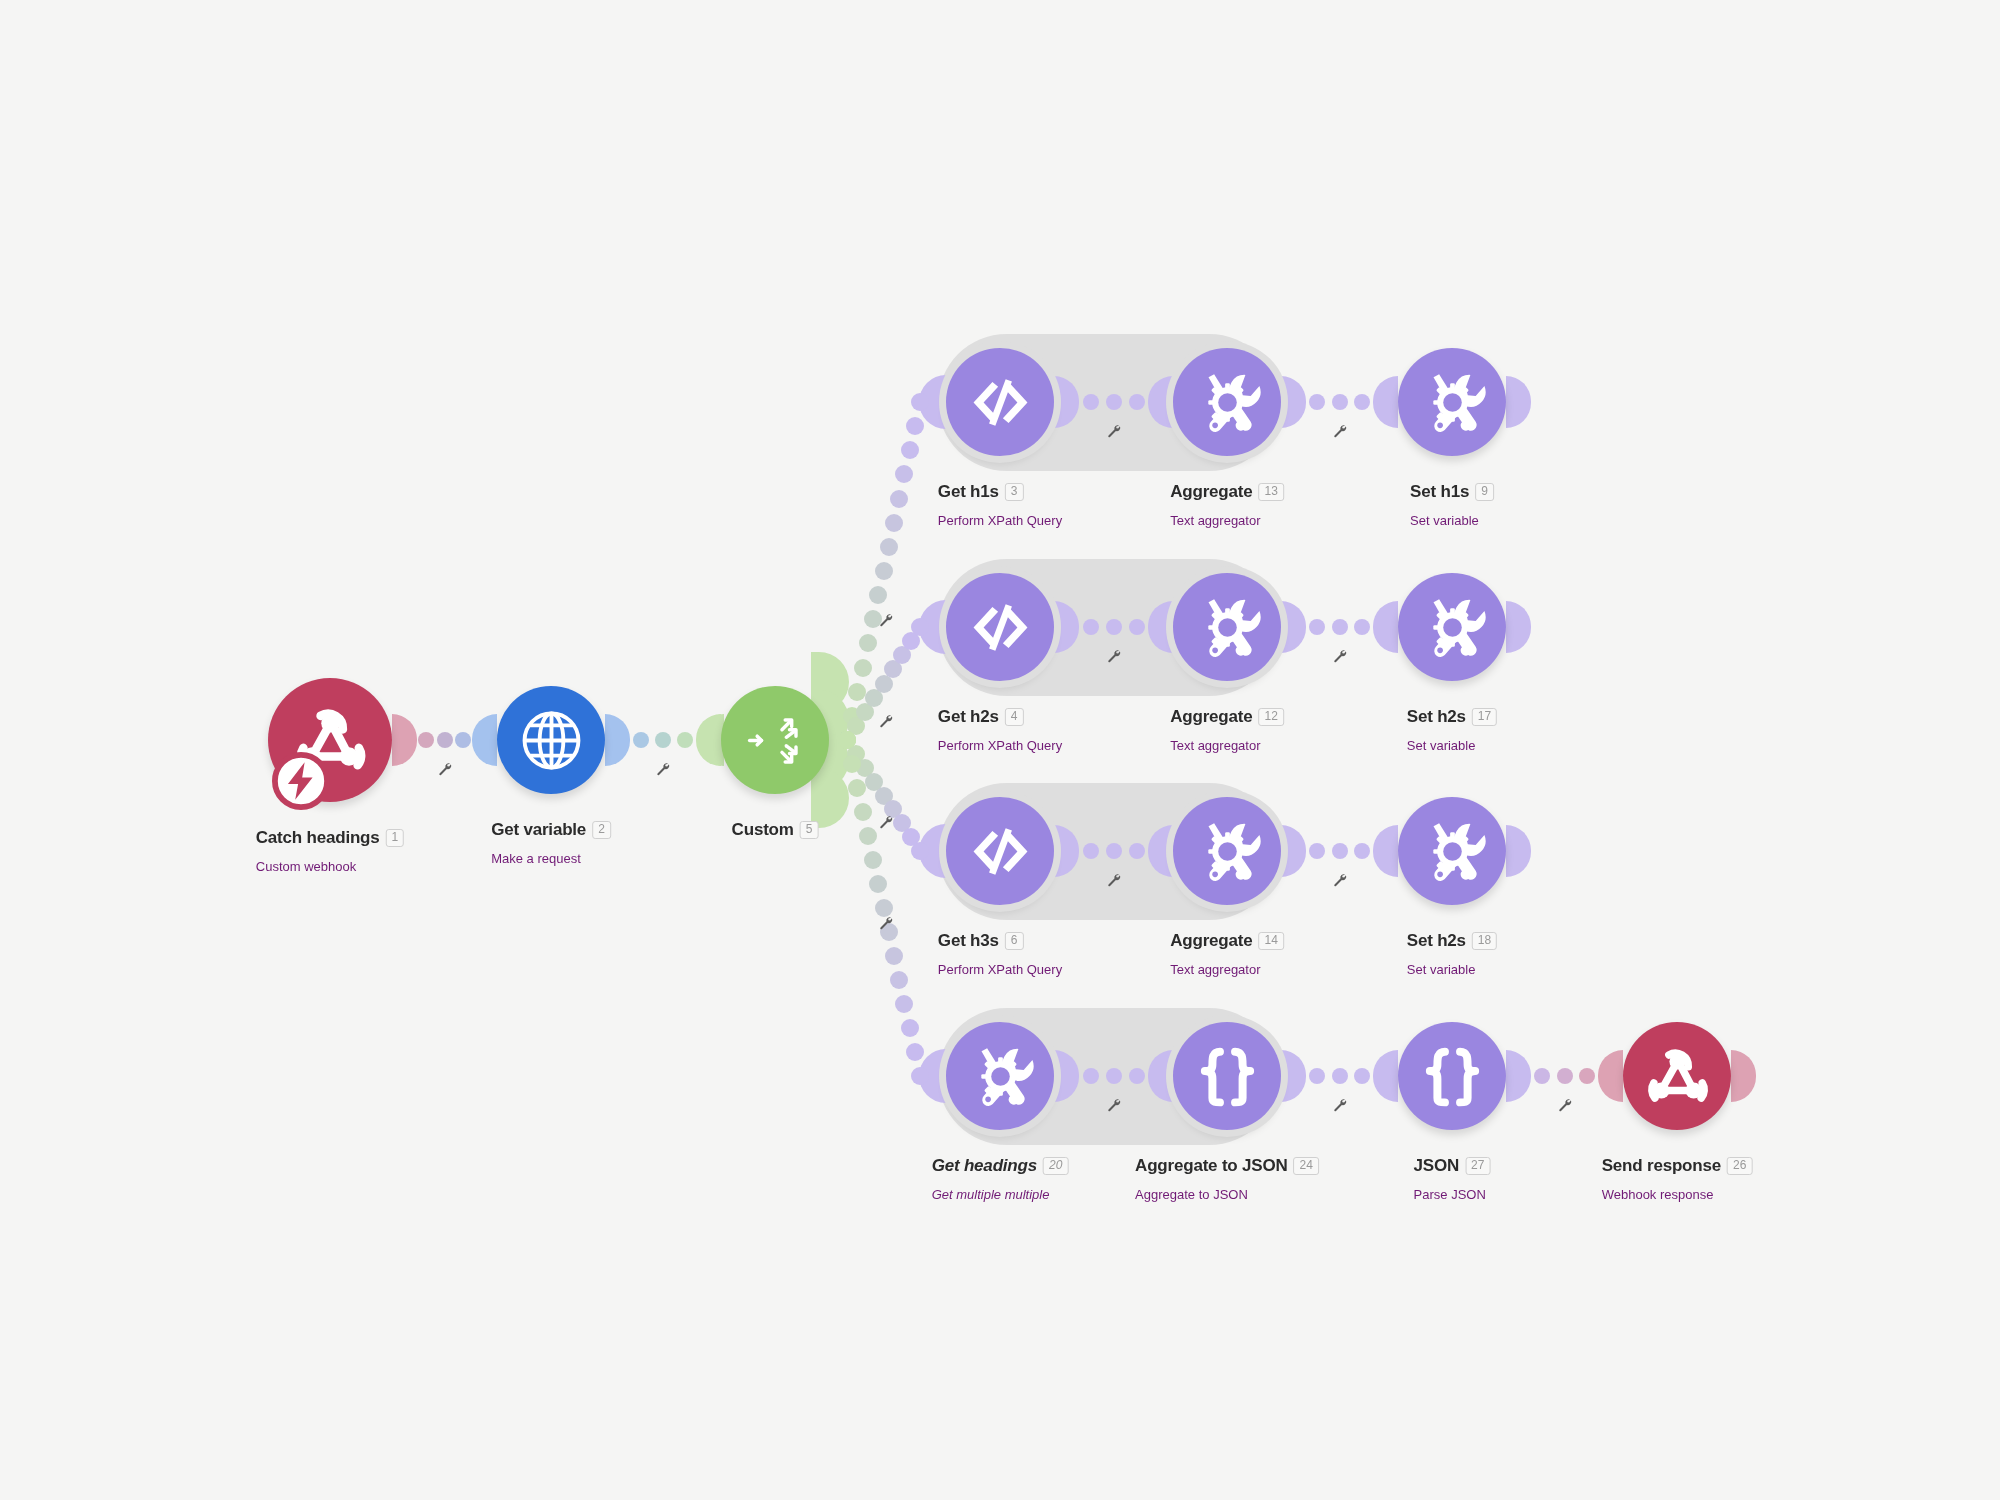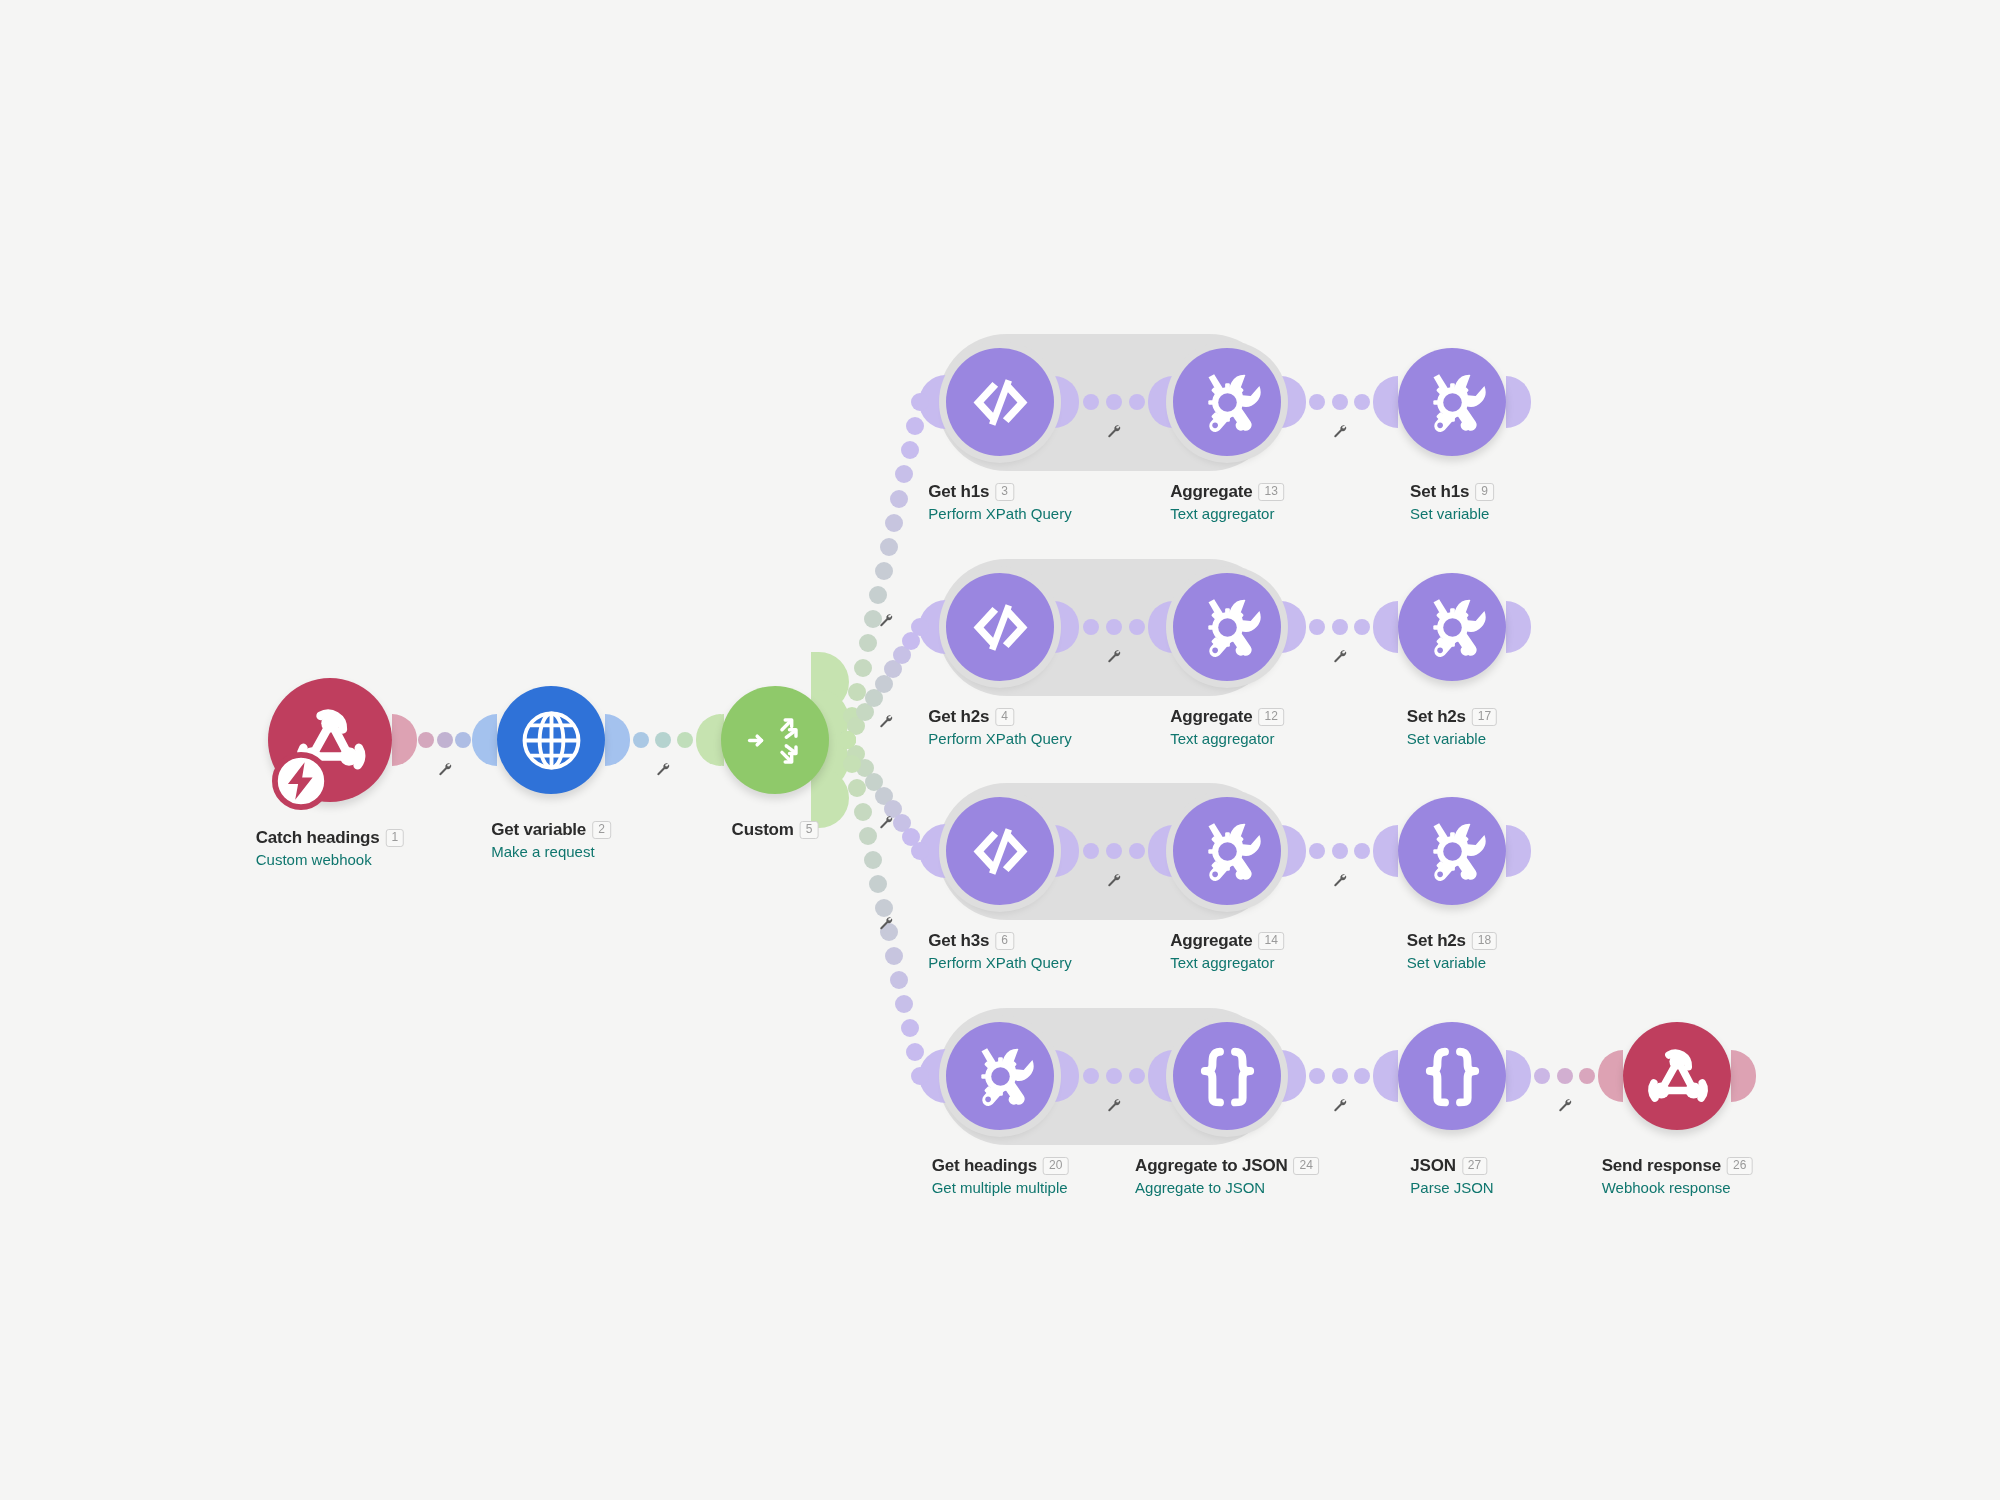--- a/index.html
+++ b/index.html
@@ -65,22 +65,22 @@
   }
   .mlabel .num{
     display:inline-block;vertical-align:middle;
     margin-left:6px;
     font-size:12px;color:#9a9a9a;font-weight:normal;
     border:1px solid #d0d0d0;border-radius:3px;
     padding:0px 5px 1px 5px;line-height:15px;
     background:#f8f8f7;
   }
   .mlabel .sub{
-    margin-top:3px;
-    font-size:15px;color:#0f766e;font-weight:normal;
+    margin-top:11px;
+    font-size:13px;color:#701a75;font-weight:normal;
   }
 
   
   .wrench{
     position:absolute;
     z-index:7;
     color:#5b5b5b;
     transform:translate(-50%,-50%);
   }
   .dot{position:absolute;border-radius:50%;z-index:4;transform:translate(-50%,-50%);}
@@ -584,21 +584,21 @@
         <rect x="14.2" y="29.8" width="6" height="4.4" rx="1.2"></rect>
         <rect x="43.8" y="29.8" width="6" height="4.4" rx="1.2"></rect>
         <rect x="18.2" y="18.2" width="4.4" height="6" rx="1.2" transform="rotate(-45 20.4 21.2)"></rect>
         <rect x="41.4" y="41.4" width="4.4" height="6" rx="1.2" transform="rotate(-45 43.6 44.4)"></rect>
         <rect x="41.4" y="18.2" width="4.4" height="6" rx="1.2" transform="rotate(45 43.6 21.2)"></rect>
         <rect x="18.2" y="41.4" width="4.4" height="6" rx="1.2" transform="rotate(45 20.4 44.4)"></rect>
       </g>
     </svg>
         </span>
       </div>
-      <div class="mlabel" style="top: 80px;">
+      <div class="mlabel" style="top: 80px; font-style: italic;">
         <div><span class="ttl">Get headings</span><span class="num">20</span></div>
         <div class="sub">Get multiple multiple</div>
       </div>
     </div>
     <div class="module" style="left: 1227px; top: 1076px;">
       <div class="bubble ring" style="width: 108px; height: 108px; background: rgb(154, 134, 224);">
         <span>
           <svg width="69" height="69" viewBox="0 0 64 64" fill="none" stroke="#fff" stroke-width="7.4" stroke-linecap="round" stroke-linejoin="round">
       <path d="M25 9 C18 9 18 15 18 21 C18 27 13 27 11 27 C13 27 18 27 18 34 C18 41 18 48 18 52 C18 56 21 56 25 56"></path>
       <path d="M39 9 C46 9 46 15 46 21 C46 27 51 27 53 27 C51 27 46 27 46 34 C46 41 46 48 46 52 C46 56 43 56 39 56"></path>

